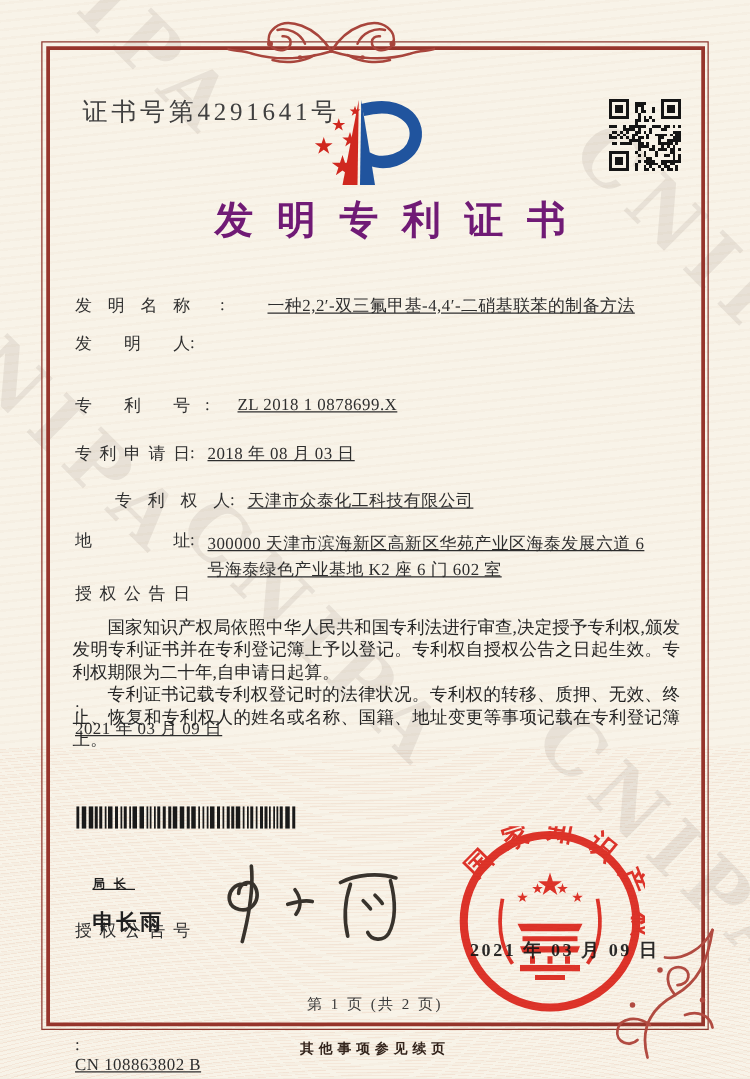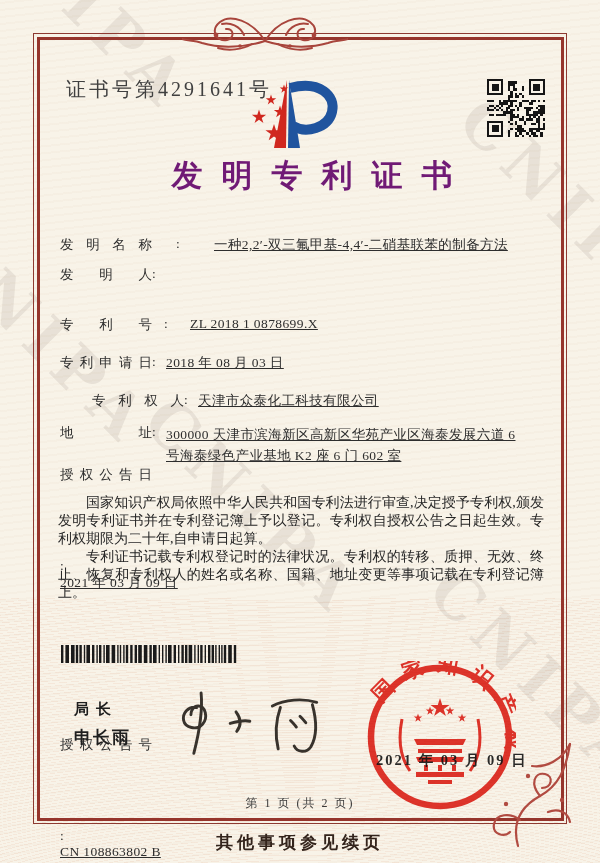--- a/index.html
+++ b/index.html
@@ -47,30 +47,30 @@
   .fcolon{flex:0 0 14px;width:14px;}
   .fvalue{flex:1;letter-spacing:0.4px;text-decoration:underline;}
   .fvalue.address{white-space:pre-line;line-height:21px;}
   .fvalue.v-fix{flex:0 0 162px;width:162px;}
   .body-par{
     left:58px;top:494px;width:486px;font-size:14px;line-height:17.8px;
     text-align:justify;color:#262626;
   }
   .body-par p{margin:0 0 1px 0;text-indent:2em;}
   .barcode-box{left:61px;top:645px;width:177px;height:18px;}
-  .signer-title{left:74px;top:700px;font-size:15px;font-weight:600;letter-spacing:7px;color:#1f1f1f;}
+  .signer-title{left:74px;top:700px;font-size:10px;font-weight:600;letter-spacing:7px;color:#1f1f1f;text-decoration:underline;}
   .signer-name{left:74px;top:726px;font-size:17px;font-weight:600;letter-spacing:2px;color:#1f1f1f;}
   .signature-box{left:172px;top:676px;width:160px;height:92px;z-index:3;}
   .seal-box{left:364px;top:661px;width:152px;height:152px;z-index:4;mix-blend-mode:multiply;opacity:0.93;}
   .seal-date{
     left:376px;top:751px;z-index:5;font-size:14.5px;font-weight:700;
     letter-spacing:2px;color:#141414;opacity:0.9;
   }
   .page-info{left:0;right:0;top:795px;text-align:center;font-size:12px;letter-spacing:2px;color:#3a3a3a;}
-  .cont-note{left:0;right:0;top:831px;text-align:center;font-size:17px;font-weight:700;letter-spacing:4px;color:#33241c;z-index:3;}
+  .cont-note{left:0;right:0;top:831px;text-align:center;font-size:11px;font-weight:700;letter-spacing:4px;color:#33241c;z-index:3;}
   .orn-top{left:182px;top:8px;width:166px;height:46px;z-index:3;}
   .orn-corner{right:22px;top:742px;width:96px;height:106px;z-index:3;}
   svg{display:block;}
 </style>
 </head>
 <body>
 
 <div class="page">
 
   <div class="wave-overlay"></div>

